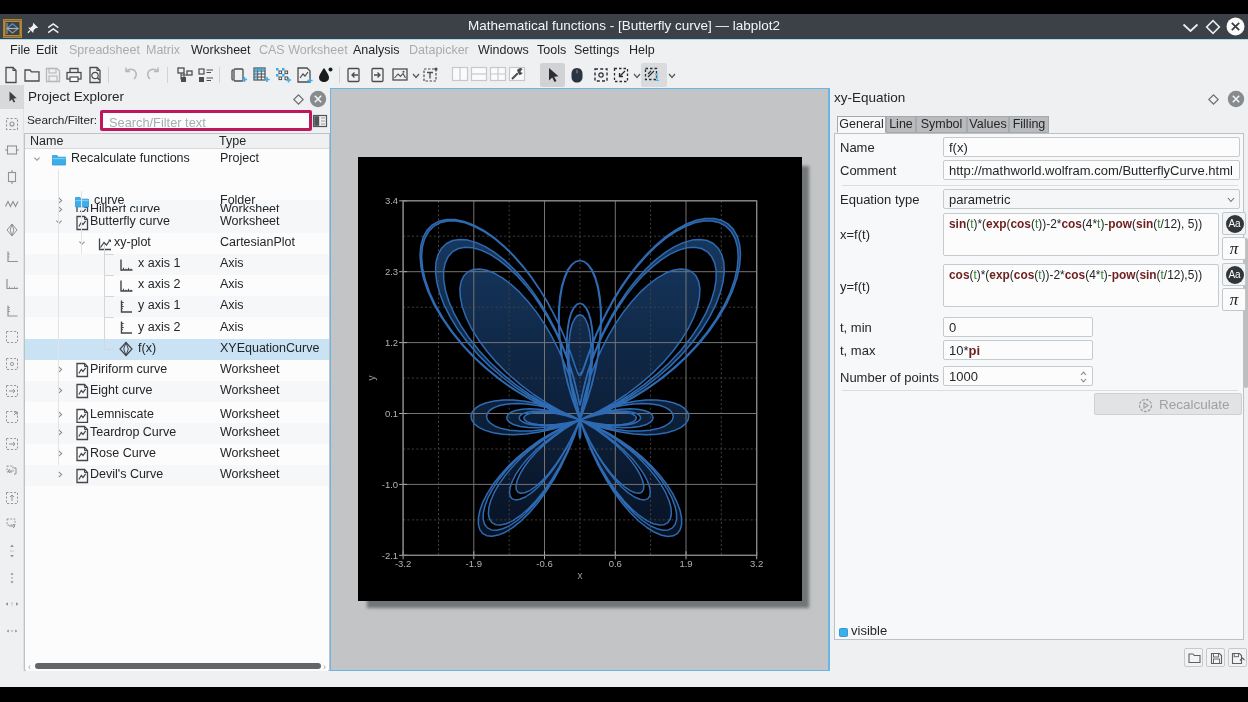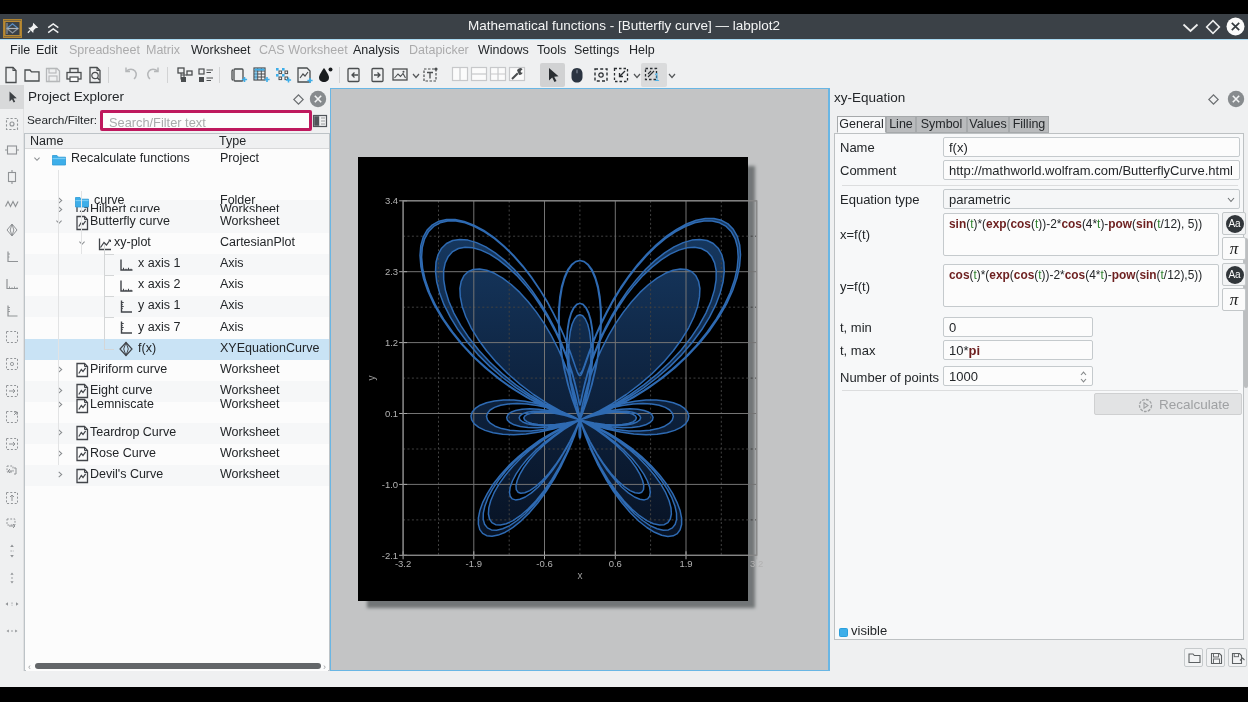--- a/index.html
+++ b/index.html
@@ -46,21 +46,21 @@
 .trow { position:absolute; left:0; width:304px; height:21px; font-size:12.5px; color:#232629; }
 .trow .nm { position:absolute; top:2px; }
 .trow .ty { position:absolute; left:195px; top:2px; }
 .alt { background:#f6f7f8; }
 .sel { background:#c9e3f5; }
 .ticon { position:absolute; top:2.5px; }
 
 
 #canvas { position:absolute; left:330px; top:0px; width:499px; height:583px; background:#c3c4c5;
   border:1.5px solid #69b6e4; }
-#sheet { position:absolute; left:27px; top:68px; width:390px; height:444px; background:#000;
+#sheet { position:absolute; left:27px; top:68px; width:444px; height:444px; background:#000;
   box-shadow:8px 8px 3px -1px rgba(100,104,106,0.85); }
 
 
 #rp { position:absolute; left:829px; top:0; width:419px; height:583px; background:#eff0f1;
   border-left:1px solid #69b6e4; }
 #rp .dockhead { position:absolute; left:4px; top:2px; font-size:13.5px; color:#232629; }
 #tabs { position:absolute; left:7px; top:28px; height:17px; font-size:12.5px; }
 .tab { position:absolute; top:0; height:17px; background:#b9bbbd; border:1px solid #a6a9ab;
   text-align:center; color:#232629; line-height:15px; }
 .tab.act { background:#f7f8f9; border-bottom:1px solid #f7f8f9; z-index:2; }
@@ -467,21 +467,21 @@
                 <path d="M3.5 3.5 H5.7 M3.5 5.5 H4.7 M3.5 7.5 H5.7 M3.5 9.5 H4.7" stroke="#42454a" stroke-width="1.1"></path>
               </svg>
               <span class="nm" style="left:113px;">y axis 1</span>
               <span class="ty">Axis</span>
             </div>
         <div class="trow " style="top:183.56px;">
               <svg class="ticon" style="left:93px;" width="16" height="16" viewBox="0 0 16 16">
                 <path d="M3.5 1.5 V13 H14" fill="none" stroke="#42454a" stroke-width="1.4"></path>
                 <path d="M3.5 3.5 H5.7 M3.5 5.5 H4.7 M3.5 7.5 H5.7 M3.5 9.5 H4.7" stroke="#42454a" stroke-width="1.1"></path>
               </svg>
-              <span class="nm" style="left:113px;">y axis 7</span>
+              <span class="nm" style="left:113px;">y axis 2</span>
               <span class="ty">Axis</span>
             </div>
         <div class="trow sel" style="top:204.63px;">
               <svg class="ticon" style="left:93px;" width="16" height="16" viewBox="0 0 16 16">
                 <path d="M8 1.5 L14 8 L8 14.5 L2 8 Z" fill="none" stroke="#42454a" stroke-width="1.2"></path>
                 <path d="M8 1.5 L10.3 8 L8 14.5 L5.7 8 Z" fill="none" stroke="#42454a" stroke-width="1"></path>
               </svg>
               <span class="nm" style="left:113px;">f(x)</span>
               <span class="ty">XYEquationCurve</span>
             </div>
@@ -502,21 +502,21 @@
                 <path d="M2 2 L5.5 5 L2 8" fill="none" stroke="#888b8e" stroke-width="1.2"></path>
               </svg>
               <svg class="ticon" style="left:49px;" width="16" height="16" viewBox="0 0 16 16">
                 <path d="M3 1.5 H10.5 L13.5 4.5 V14.5 H3 Z" fill="none" stroke="#42454a" stroke-width="1.3"></path>
                 <path d="M10.5 1.5 V4.5 H13.5" fill="none" stroke="#42454a" stroke-width="1"></path>
                 <path d="M4.8 11.5 L7.3 7.5 L9 9.5 L11.6 5.8" fill="none" stroke="#42454a" stroke-width="1.2"></path>
               </svg>
               <span class="nm" style="left:65px;">Eight curve</span>
               <span class="ty">Worksheet</span>
             </div>
-        <div class="trow " style="top:261px;">
+        <div class="trow " style="top:271px;">
               <svg class="ticon" style="left:32px;top:5px;" width="6" height="9" viewBox="0 0 7 10">
                 <path d="M2 2 L5.5 5 L2 8" fill="none" stroke="#888b8e" stroke-width="1.2"></path>
               </svg>
               <svg class="ticon" style="left:49px;" width="16" height="16" viewBox="0 0 16 16">
                 <path d="M3 1.5 H10.5 L13.5 4.5 V14.5 H3 Z" fill="none" stroke="#42454a" stroke-width="1.3"></path>
                 <path d="M10.5 1.5 V4.5 H13.5" fill="none" stroke="#42454a" stroke-width="1"></path>
                 <path d="M4.8 11.5 L7.3 7.5 L9 9.5 L11.6 5.8" fill="none" stroke="#42454a" stroke-width="1.2"></path>
               </svg>
               <span class="nm" style="left:65px;">Lemniscate</span>
               <span class="ty">Worksheet</span>

